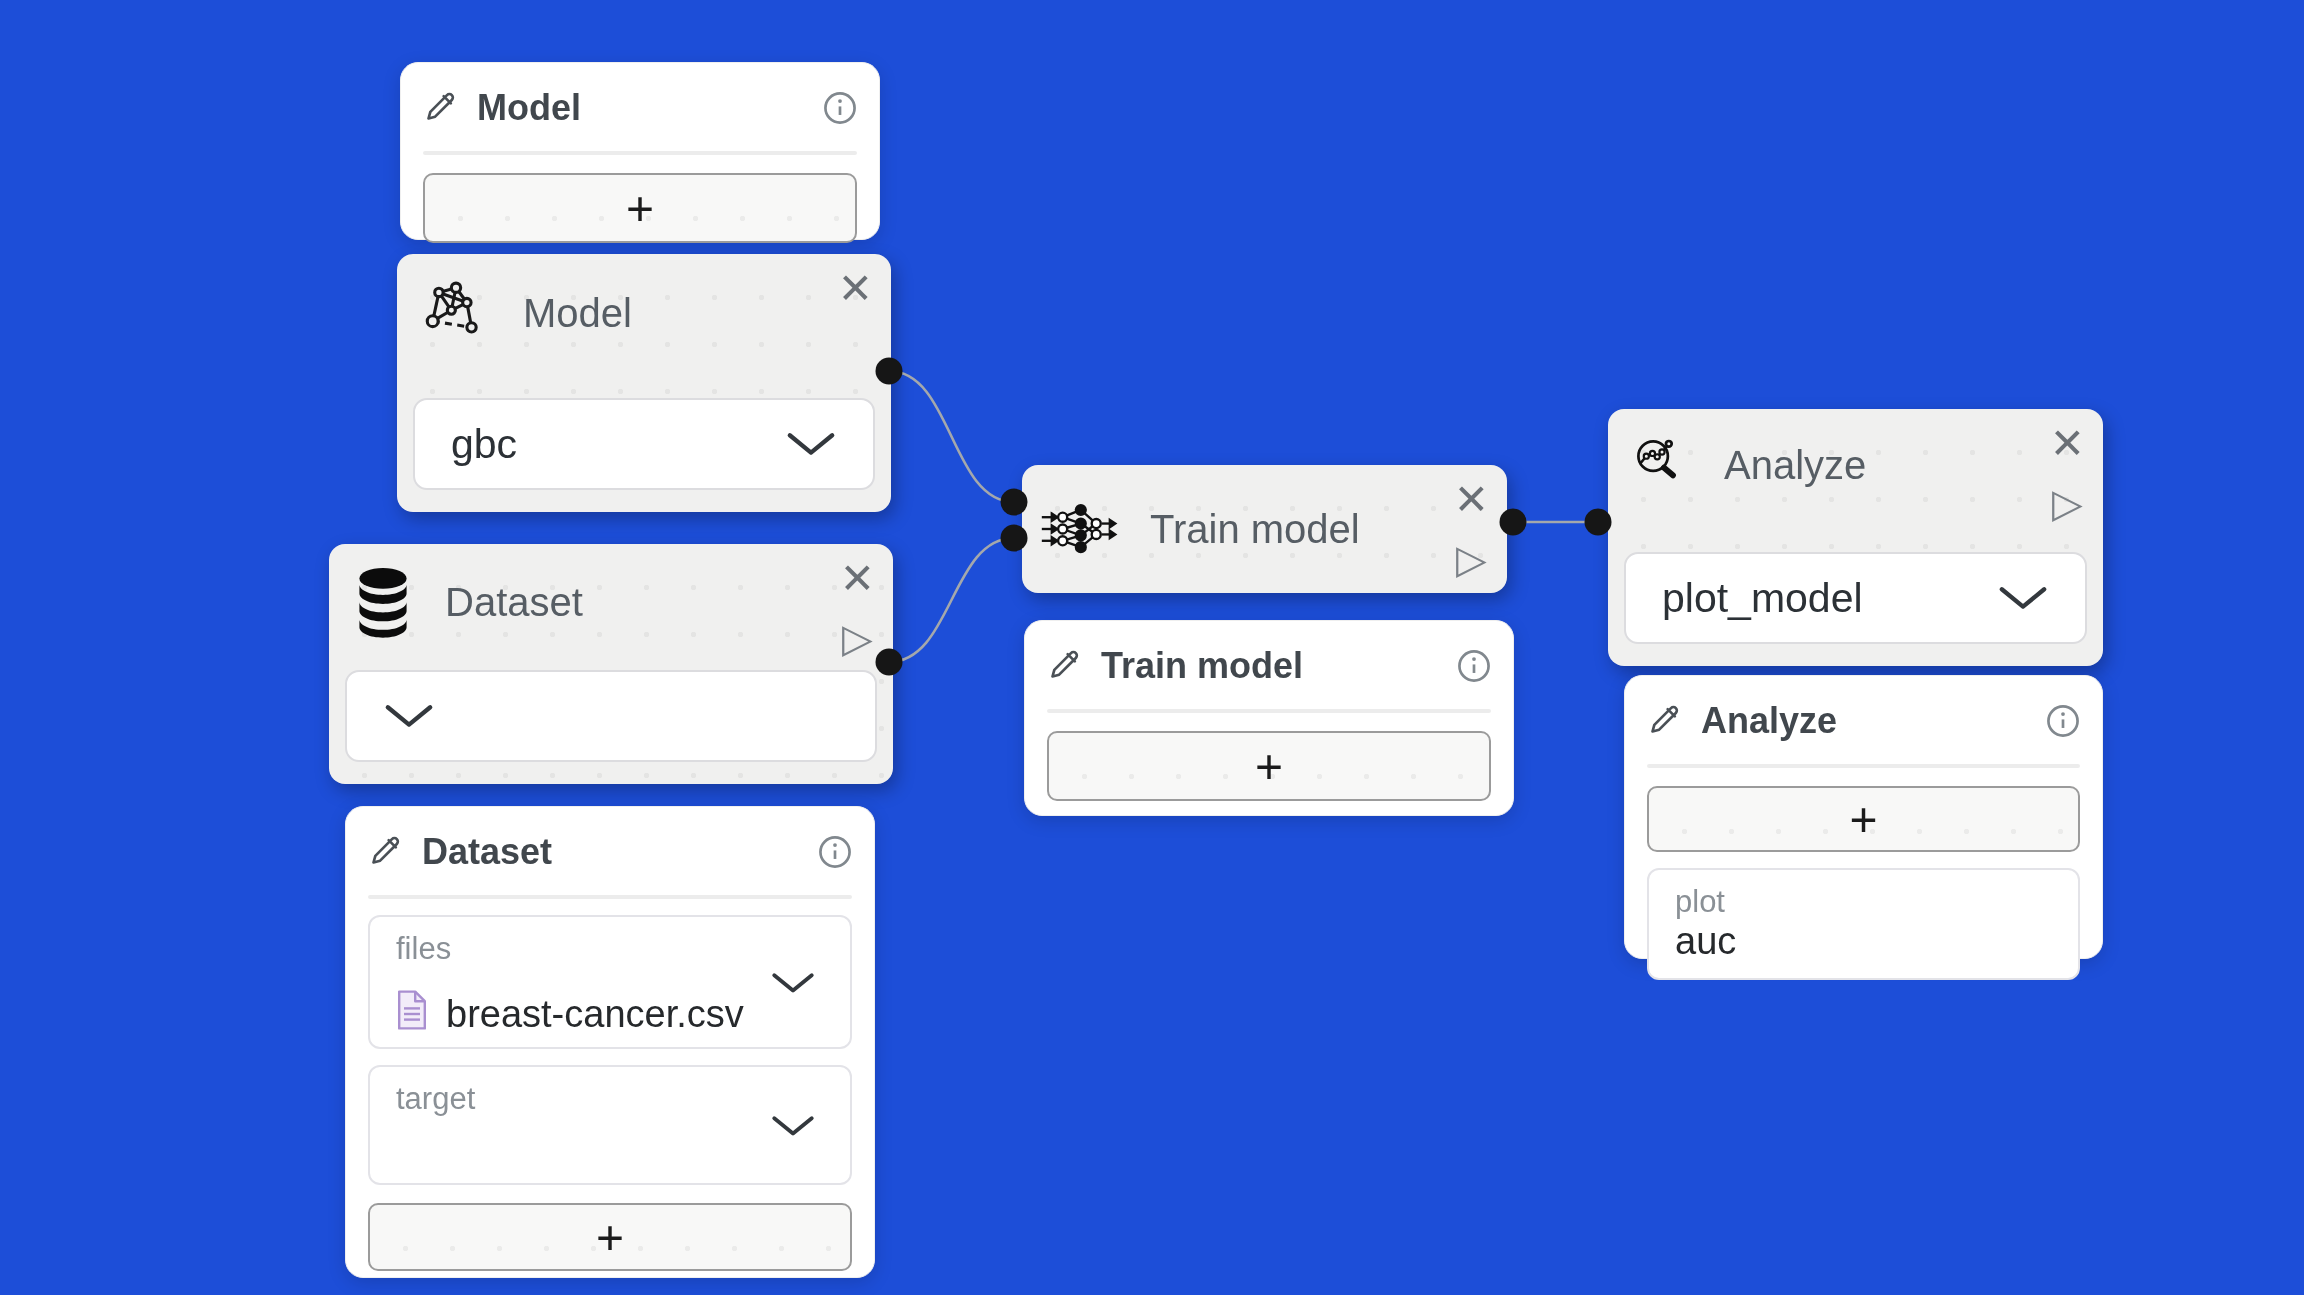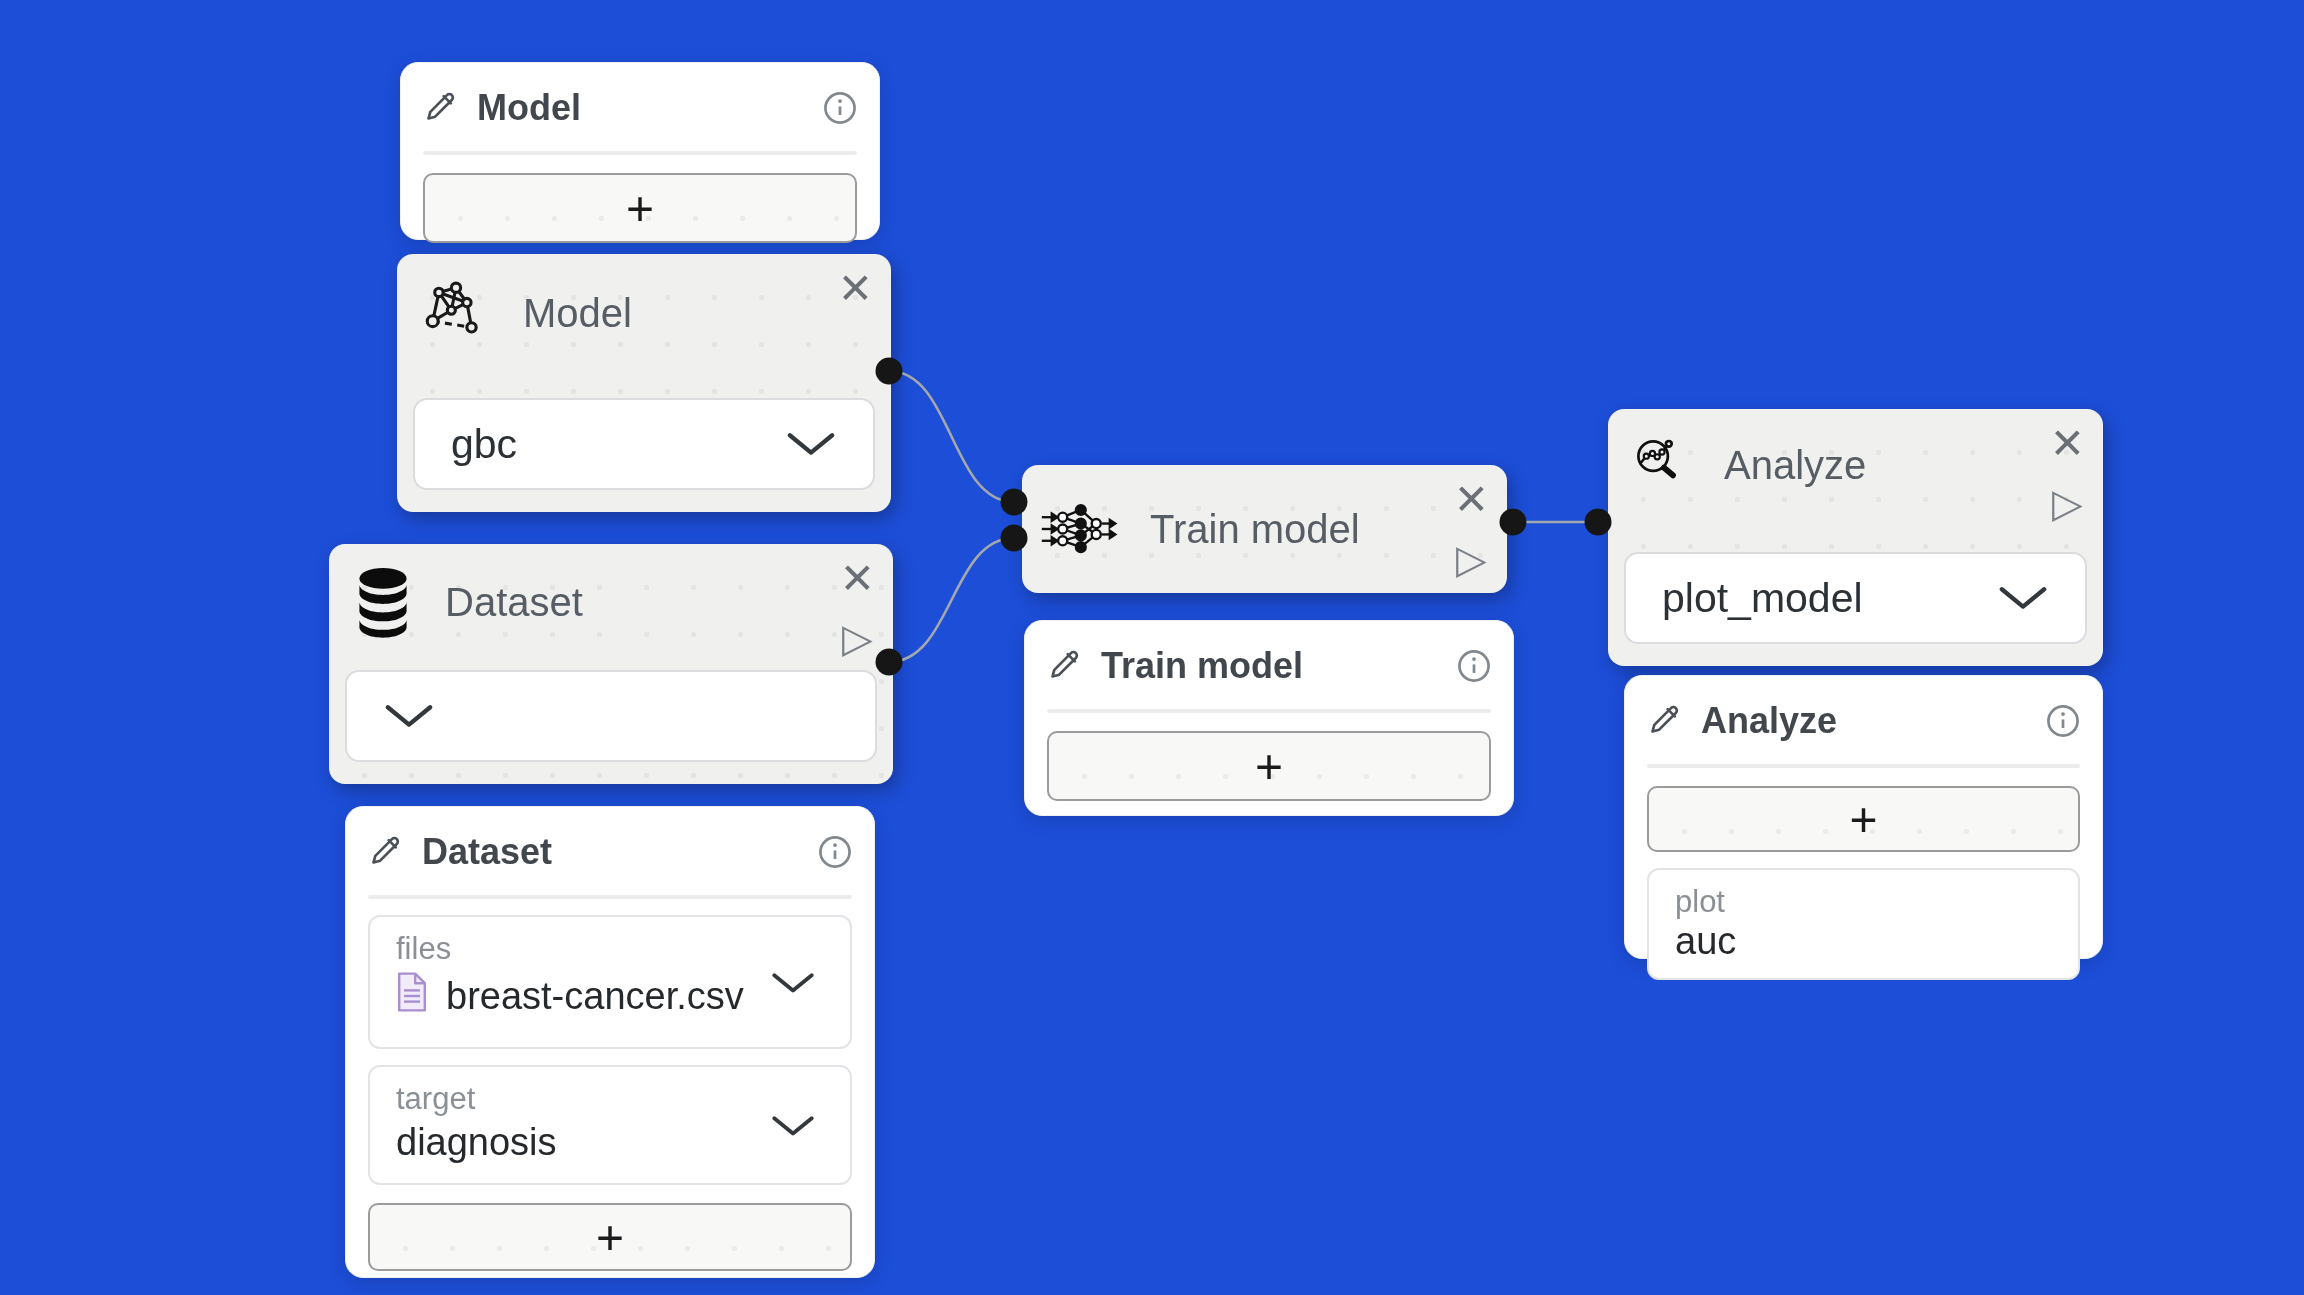--- a/index.html
+++ b/index.html
@@ -44,21 +44,21 @@
   .add-btn{
     height:66px;margin:18px 2px 0 2px;border:2px solid #9b9b9b;border-radius:10px;
     background-color:#f8f8f7;display:flex;align-items:center;justify-content:center;
     font-size:48px;color:#1b1b1b;cursor:pointer;
   }
   .field-box{
     position:relative;border:2px solid #e3e3e8;border-radius:12px;background:#ffffff;
     margin:16px 2px 0 2px;padding:14px 26px 16px 26px;box-sizing:border-box;
   }
   .field-label{font-size:31px;color:#8a9096;}
-  .field-row{display:flex;align-items:center;gap:18px;margin-top:4px;font-size:38px;color:#26292c;}
+  .field-row{display:flex;align-items:center;gap:18px;margin-top:22px;font-size:38px;color:#26292c;}
   .field-chevron{position:absolute;right:34px;top:50%;transform:translateY(-50%);display:flex;}
   
   #card-model  {left:400px;top:62px; width:480px;height:178px;}
   #node-model  {left:397px;top:254px;width:494px;height:258px;}
   #node-dataset{left:329px;top:544px;width:564px;height:240px;}
   #card-dataset{left:345px;top:806px;width:530px;height:472px;}
   #node-train  {left:1022px;top:465px;width:485px;height:128px;}
   #node-train .node-head{padding-top:0;}
   #node-train{flex-direction:row;align-items:center;}
   #card-train  {left:1024px;top:620px;width:490px;height:196px;}
@@ -188,23 +188,20 @@
       </div>
       <span class="field-chevron">
         <svg width="46" height="26" viewBox="0 0 54 30" fill="none" stroke="#33383d" stroke-width="4.5" stroke-linecap="round" stroke-linejoin="round">
             <polyline points="5,7 27,25 49,7"></polyline>
           </svg>
       </span>
     </div>
 
     <div class="field-box dotbg" style="height:120px">
       <div class="field-label">target</div>
-      <div class="field-row">
-        <span>diagnosis</span>
-      </div>
       <span class="field-chevron">
         <svg width="46" height="26" viewBox="0 0 54 30" fill="none" stroke="#33383d" stroke-width="4.5" stroke-linecap="round" stroke-linejoin="round">
             <polyline points="5,7 27,25 49,7"></polyline>
           </svg>
       </span>
     </div>
 
     <div class="add-btn dotbg" style="height:64px">+</div>
   </div>
 

